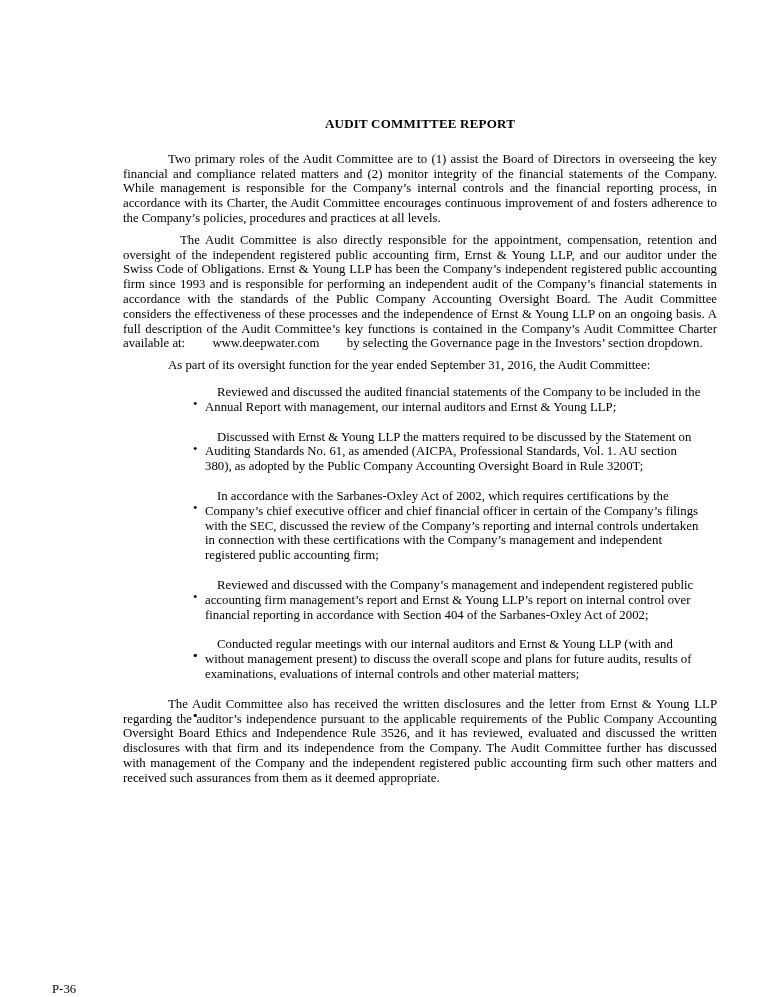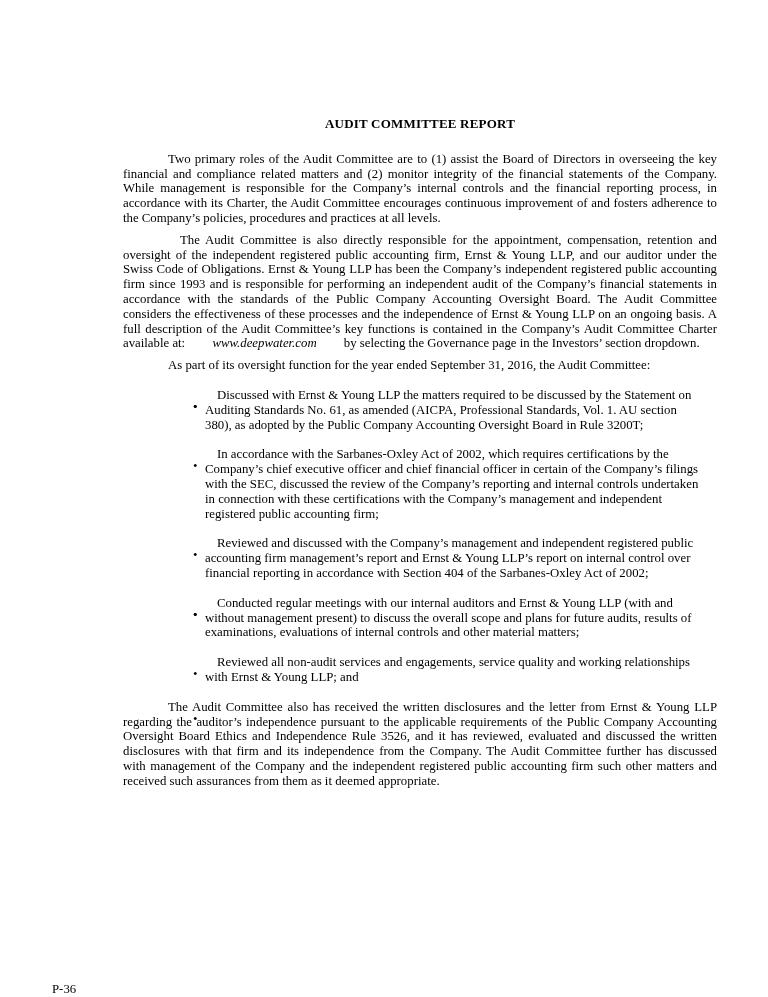--- a/index.html
+++ b/index.html
@@ -26,21 +26,21 @@
     font-size: 13px;
     letter-spacing: 0.2px;
     margin-bottom: 20px;
   }
   p.body-para {
     text-align: justify;
     text-indent: 45px;
     margin-bottom: 7px;
     margin-top: 7px;
   }
-  .url-italic { font-style: italic; }
+  .url-italic { }
   ul.bullet-list {
     list-style: none;
     margin-top: 12px;
     margin-bottom: 12px;
   }
   ul.bullet-list li {
     position: relative;
     padding-left: 70px;
     margin-bottom: 15px;
     text-align: left;
@@ -67,20 +67,21 @@
 
   <p class="body-para">Two primary roles of the Audit Committee are to (1) assist the Board of Directors in overseeing the key financial and compliance related matters and (2) monitor integrity of the financial statements of the Company. While management is responsible for the Company’s internal controls and the financial reporting process, in accordance with its Charter, the Audit Committee encourages continuous improvement of and fosters adherence to the Company’s policies, procedures and practices at all levels.</p>
 
   <p class="body-para"><span>The Audit Committee is also directly responsible for the appointment, compensation, retention and oversight of the independent registered public accounting firm, Ernst &amp; Young LLP, and our auditor under the Swiss Code of Obligations. Ernst &amp; Young LLP has been the Company’s independent registered public accounting firm since 1993 and is responsible for performing an independent audit of the Company’s financial statements in accordance with the standards of the Public Company Accounting Oversight Board. The Audit Committee considers the effectiveness of these processes and the independence of Ernst &amp; Young LLP on an ongoing basis. A full description of the Audit Committee’s key functions is contained in the Company’s Audit Committee Charter available at: </span><span class="url-italic">www.deepwater.com</span><span> by selecting the Governance page in the Investors’ section dropdown.</span></p>
 
   <p class="body-para">As part of its oversight function for the year ended September 31, 2016, the Audit Committee:</p>
 
   <ul class="bullet-list">
     <li>
       <span class="dot">•</span>
+      <span>Reviewed and discussed the audited financial statements of the Company to be included in the Annual Report with management, our internal auditors and Ernst &amp; Young LLP;</span>
     </li>
     <li>
       <span class="dot">•</span>
       <span>Discussed with Ernst &amp; Young LLP the matters required to be discussed by the Statement on Auditing Standards No. 61, as amended (AICPA, Professional Standards, Vol. 1. AU section 380), as adopted by the Public Company Accounting Oversight Board in Rule 3200T;</span>
     </li>
     <li>
       <span class="dot">•</span>
       <span>In accordance with the Sarbanes-Oxley Act of 2002, which requires certifications by the Company’s chief executive officer and chief financial officer in certain of the Company’s filings with the SEC, discussed the review of the Company’s reporting and internal controls undertaken in connection with these certifications with the Company’s management and independent registered public accounting firm;</span>
     </li>
     <li>
@@ -89,21 +90,20 @@
     </li>
     <li>
       <span class="dot">•</span>
     </li>
     <li>
       <span class="dot">•</span>
       <span>Conducted regular meetings with our internal auditors and Ernst &amp; Young LLP (with and without management present) to discuss the overall scope and plans for future audits, results of examinations, evaluations of internal controls and other material matters;</span>
     </li>
     <li>
       <span class="dot">•</span>
-      <span>Reviewed all non-audit services and engagements, service quality and working relationships with Ernst &amp; Young LLP; and</span>
     </li>
     <li>
       <span class="dot">•</span>
     </li>
   </ul>
 
   <p class="body-para">The Audit Committee also has received the written disclosures and the letter from Ernst &amp; Young LLP regarding the auditor’s independence pursuant to the applicable requirements of the Public Company Accounting Oversight Board Ethics and Independence Rule 3526, and it has reviewed, evaluated and discussed the written disclosures with that firm and its independence from the Company. The Audit Committee further has discussed with management of the Company and the independent registered public accounting firm such other matters and received such assurances from them as it deemed appropriate.</p>
 
 </div>
 

